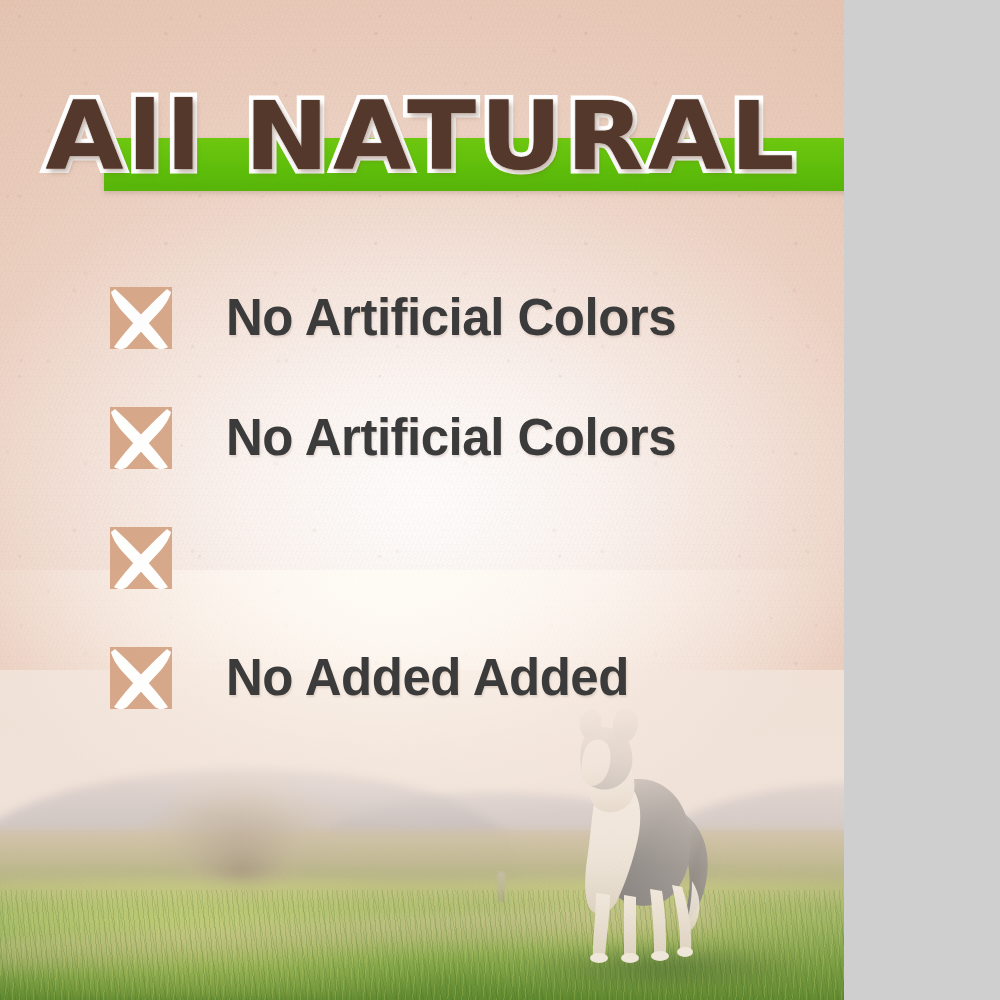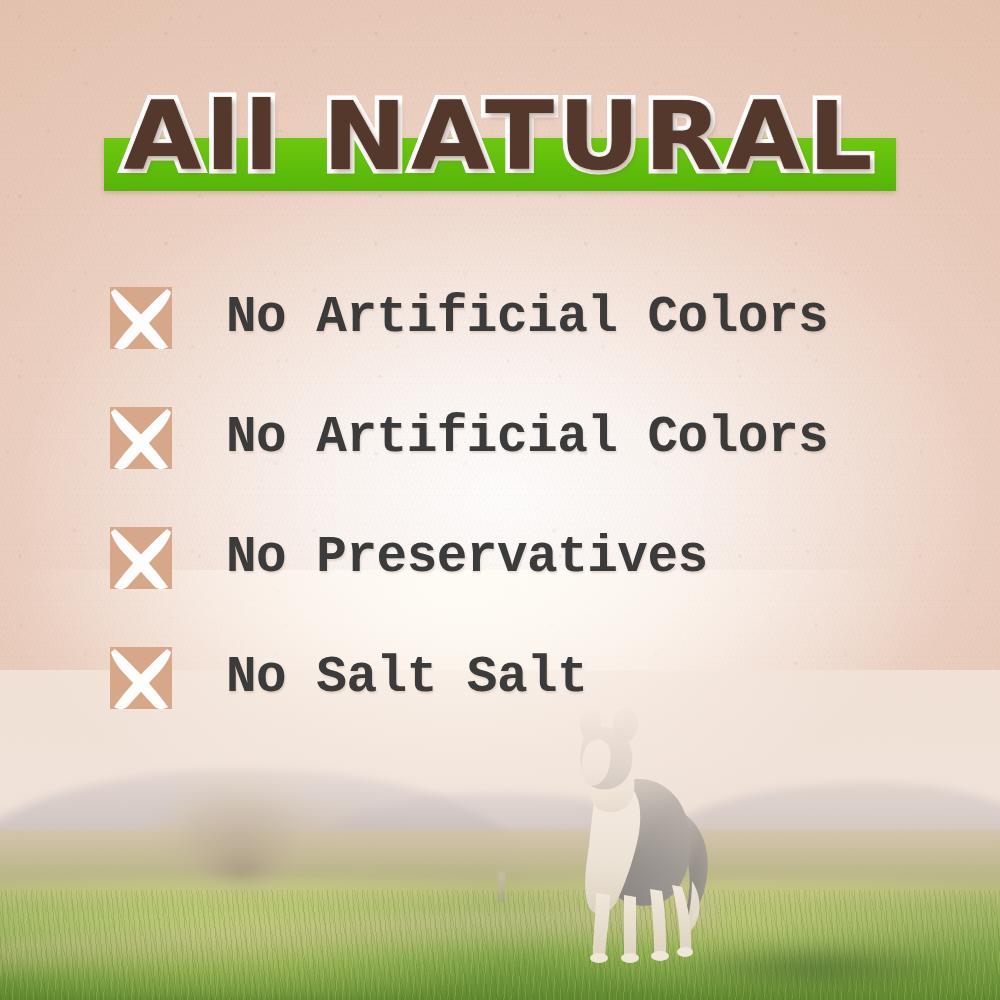--- a/index.html
+++ b/index.html
@@ -5,21 +5,21 @@
 <style>
   html, body {
     margin: 0;
     padding: 0;
     background: #cfcfcf;
   }
   * { box-sizing: border-box; }
 
   .canvas {
     position: relative;
-    width: 1000px;
+    width: 844px;
     height: 1000px;
     overflow: hidden;
     font-family: "Liberation Sans", sans-serif;
     background: #fef9c3;
   }
 
   
   .paper-base {
     position: absolute;
     inset: 0;
@@ -130,21 +130,21 @@
   .check-box svg {
     position: absolute;
     left: -7px;
     top: -7px;
     width: 76px;
     height: 76px;
     overflow: visible;
   }
   .check-label {
     margin-left: 54px;
-    font-family: Liberation Mono, monospace;
+    font-family: Liberation Sans, sans-serif;
     font-weight: bold;
     font-size: 51px;
     line-height: 56px;
     color: #3b3b3b;
     letter-spacing: -0.5px;
     white-space: nowrap;
     text-shadow: 1px 2px 2px rgba(120,90,70,0.18);
   }
 
   
@@ -439,28 +439,27 @@
       <div class="check-label">No Artificial Colors</div>
     </div>
 
     <div class="check-row">
       <div class="check-box">
         <svg viewBox="0 0 76 76" xmlns="http://www.w3.org/2000/svg">
           <path d="M12 9 C20 16 34 30 44 41 C52 50 60 60 65 67 C60 70 55 70 51 66 C42 56 28 41 18 30 C13 24 9 17 8 12 Z" fill="#ffffff"></path>
           <path d="M64 9 C56 16 42 30 32 41 C24 50 16 60 11 67 C16 70 21 70 25 66 C34 56 48 41 58 30 C63 24 67 17 68 12 Z" fill="#ffffff"></path>
         </svg>
       </div>
-      <div class="check-label">No Preservatives</div>
     </div>
 
     <div class="check-row">
       <div class="check-box">
         <svg viewBox="0 0 76 76" xmlns="http://www.w3.org/2000/svg">
           <path d="M12 9 C20 16 34 30 44 41 C52 50 60 60 65 67 C60 70 55 70 51 66 C42 56 28 41 18 30 C13 24 9 17 8 12 Z" fill="#ffffff"></path>
           <path d="M64 9 C56 16 42 30 32 41 C24 50 16 60 11 67 C16 70 21 70 25 66 C34 56 48 41 58 30 C63 24 67 17 68 12 Z" fill="#ffffff"></path>
         </svg>
       </div>
-      <div class="check-label">No Salt Salt</div>
+      <div class="check-label">No Added Added</div>
     </div>
 
   </div>
 
 </div>
 
 </body></html>

